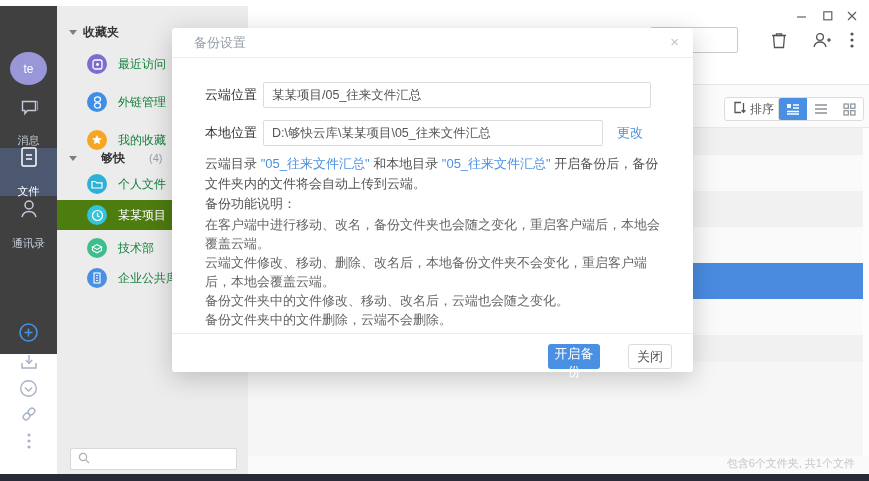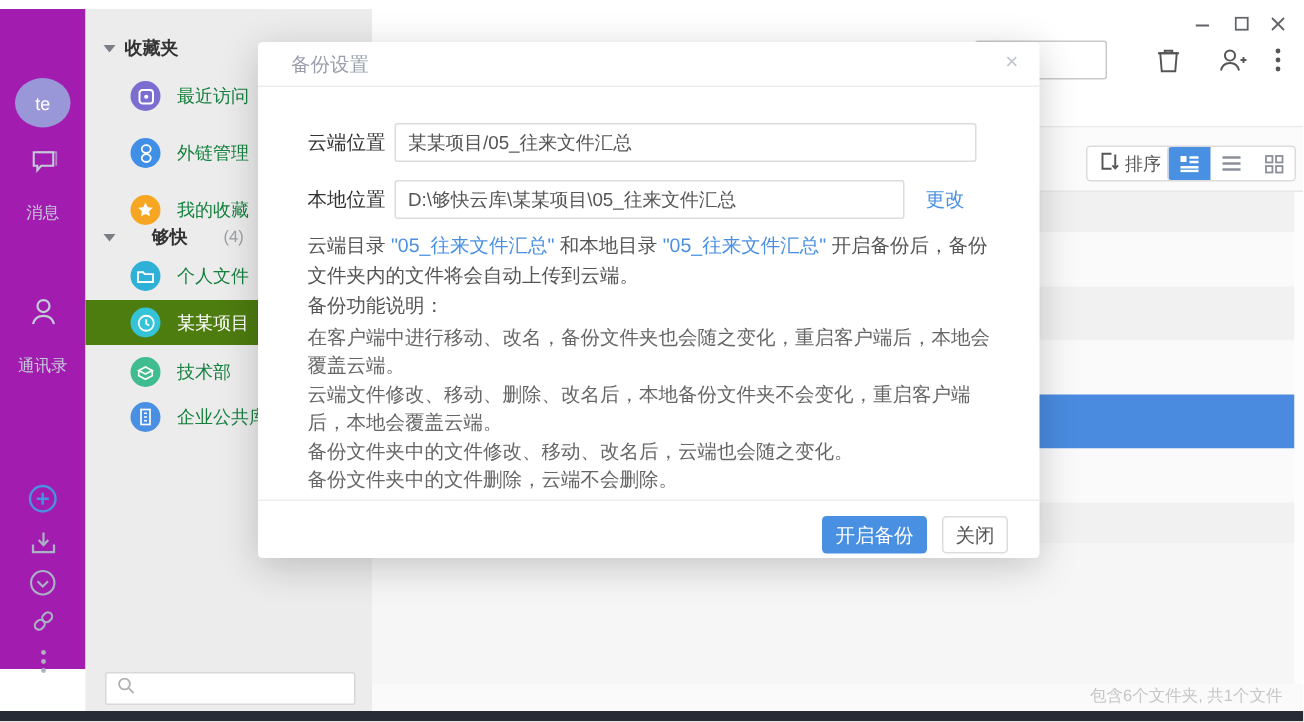--- a/index.html
+++ b/index.html
@@ -2,21 +2,21 @@
 <html><head>
 <meta charset="utf-8">
 <style>
   html,body{margin:0;padding:0;background:#fff;}
   *{box-sizing:border-box;}
   #screen{position:relative;width:869px;height:481px;background:#fff;overflow:hidden;
           font-family:"Liberation Sans","DejaVu Sans",sans-serif;}
   .abs{position:absolute;}
 
   
-  #rail{left:0;top:6px;width:57px;height:440px;background:#a21caf;}
+  #rail{left:0;top:6px;width:57px;height:348px;background:#404040;}
   .avatar{left:10px;top:46px;width:37px;height:33px;border-radius:50%;background:#9a97d8;
           color:#fff;font-size:12px;display:flex;align-items:center;justify-content:center;}
   .rail-item{left:0;width:57px;display:flex;flex-direction:column;align-items:center;
              justify-content:center;gap:14px;color:#c3cbd9;font-size:11px;cursor:pointer;}
   .rail-item.active{background:#4c586f;color:#fff;}
   .rail-tool{left:0;width:57px;display:flex;justify-content:center;cursor:pointer;}
 
   
   #sidebar{left:57px;top:6px;width:191px;height:468px;background:#ececec;}
   .sec-head{left:12px;height:20px;display:flex;align-items:center;gap:6px;
@@ -61,21 +61,21 @@
   #modal-close{right:14px;top:5px;font-size:15px;color:#c2c6cc;cursor:pointer;}
   .fld-label{left:33px;height:26px;display:flex;align-items:center;font-size:13px;color:#333;}
   .fld-input{left:91px;height:26px;border:1px solid #dcdcdc;border-radius:2px;background:#fff;
              font-size:12.5px;color:#555;padding:0 8px;outline:none;}
   .chg-link{left:445px;height:26px;display:flex;align-items:center;font-size:13px;color:#4a90e2;cursor:pointer;}
   .intro{left:33px;top:126px;width:458px;font-size:13px;line-height:20px;color:#555;}
   .intro .bluetxt{color:#4a90e2;}
   .notes-h{left:33px;top:167px;font-size:13px;color:#555;}
   .notes{left:33px;top:187px;width:460px;font-size:13px;line-height:19px;color:#666;}
   #modal-footer{left:0;top:305px;width:521px;height:39px;border-top:1px solid #ededf0;}
-  .btn-primary{left:376px;top:10px;width:70px;height:25px;background:#4a90e2;color:#fff;border:none;
+  .btn-primary{left:376px;top:10px;width:52px;height:25px;background:#4a90e2;color:#fff;border:none;
                border-radius:3px;font-size:13px;cursor:pointer;font-family:inherit;}
   .btn-plain{left:456px;top:10px;width:44px;height:25px;background:#fff;color:#555;border:1px solid #dcdcdc;
              border-radius:3px;font-size:13px;cursor:pointer;font-family:inherit;}
 
   
   #taskbar{left:0;top:474px;width:869px;height:7px;background:#272b36;}
 </style>
 </head>
 <body>
 
@@ -87,20 +87,30 @@
     <div class="abs rail-item" style="top:96px;height:44px;">
       <span>
         <svg width="22" height="17" viewBox="0 0 22 17">
             <path d="M4.5 1.5h13v9h-8l-2.6 3v-3h-2.4z" fill="none" stroke="#c3cbd9" stroke-width="1.4"></path>
             <path d="M7 1.5v-0h12.5v9" fill="none" stroke="#c3cbd9" stroke-width="1.2" opacity=".6"></path>
           </svg>
       </span>
       <span>消息</span>
     </div>
 
+    <div class="abs rail-item active" style="top:142px;height:48px;">
+      <span>
+        <svg width="20" height="22" viewBox="0 0 20 22">
+            <rect x="3" y="2" width="14" height="18" rx="1.5" fill="none" stroke="#ffffff" stroke-width="1.5"></rect>
+            <line x1="7" y1="9" x2="13" y2="9" stroke="#fff" stroke-width="1.5"></line>
+            <line x1="7" y1="13" x2="13" y2="13" stroke="#fff" stroke-width="1.5"></line>
+          </svg>
+      </span>
+      <span>文件</span>
+    </div>
 
     <div class="abs rail-item" style="top:194px;height:48px;">
       <span>
         <svg width="20" height="22" viewBox="0 0 20 22">
             <circle cx="10" cy="7" r="4" fill="none" stroke="#c3cbd9" stroke-width="1.5"></circle>
             <path d="M3 19c1-4 4-5.5 7-5.5s6 1.5 7 5.5" fill="none" stroke="#c3cbd9" stroke-width="1.5"></path>
           </svg>
       </span>
       <span>通讯录</span>
     </div>

